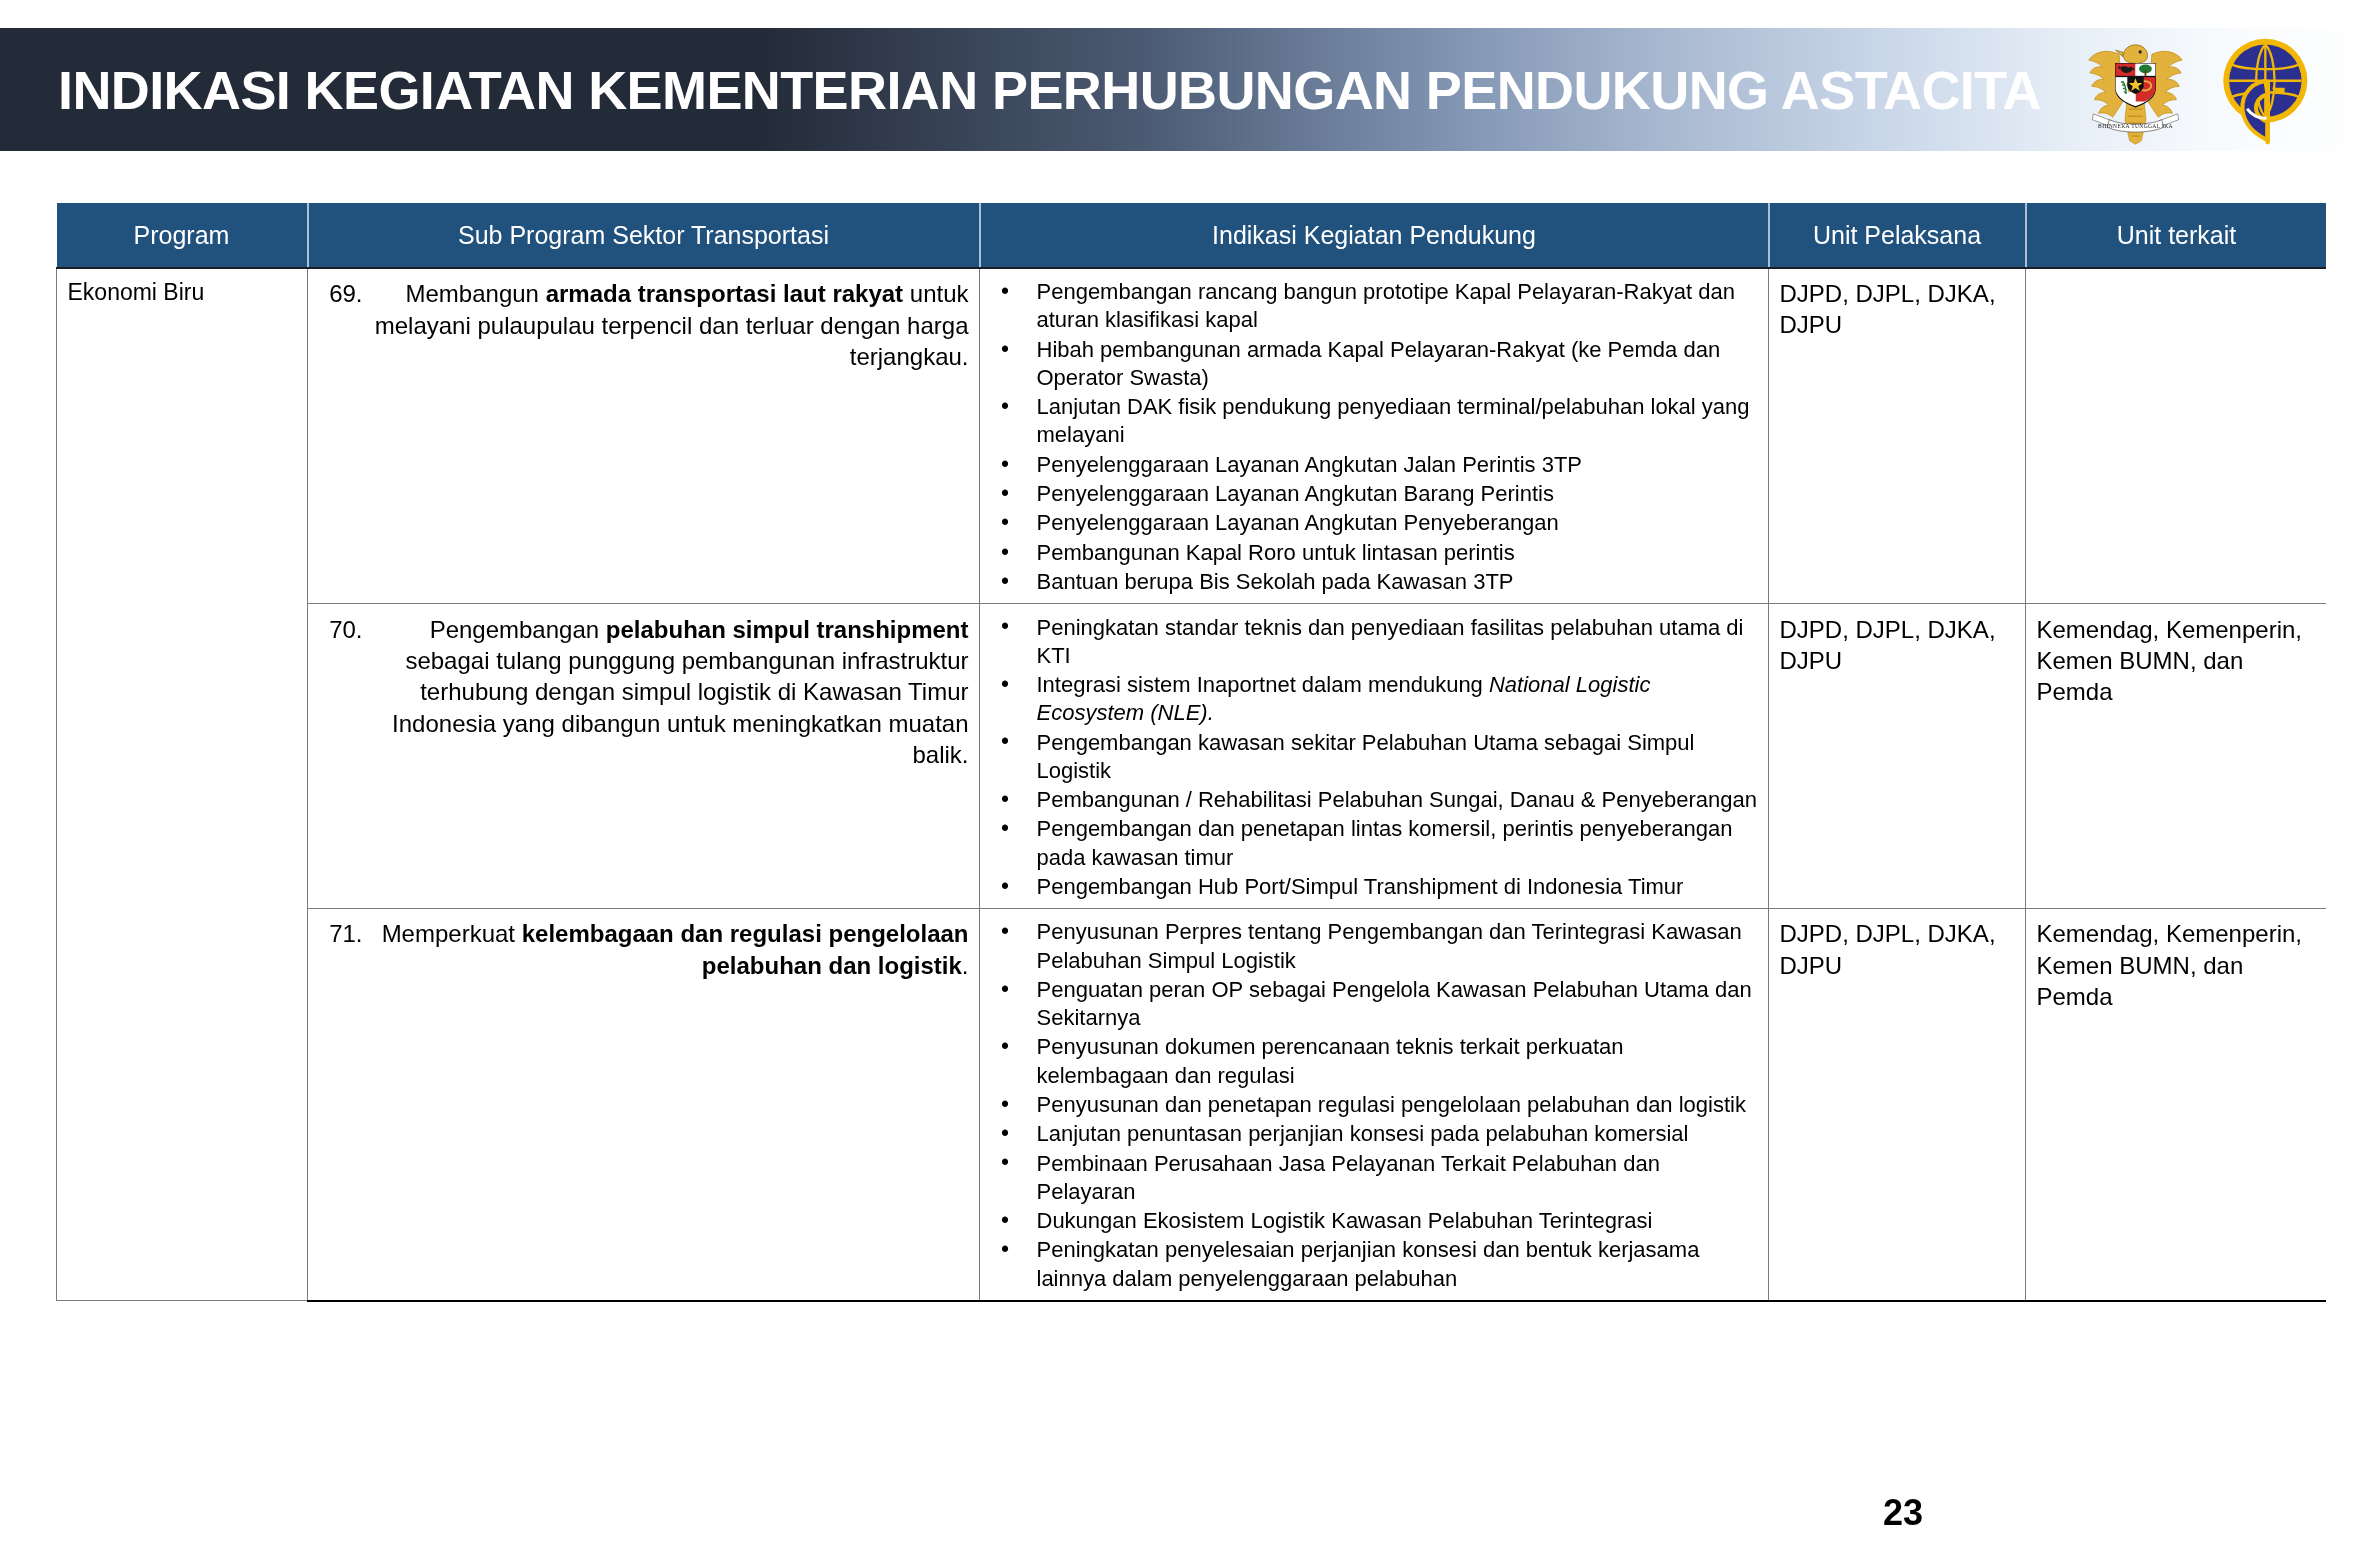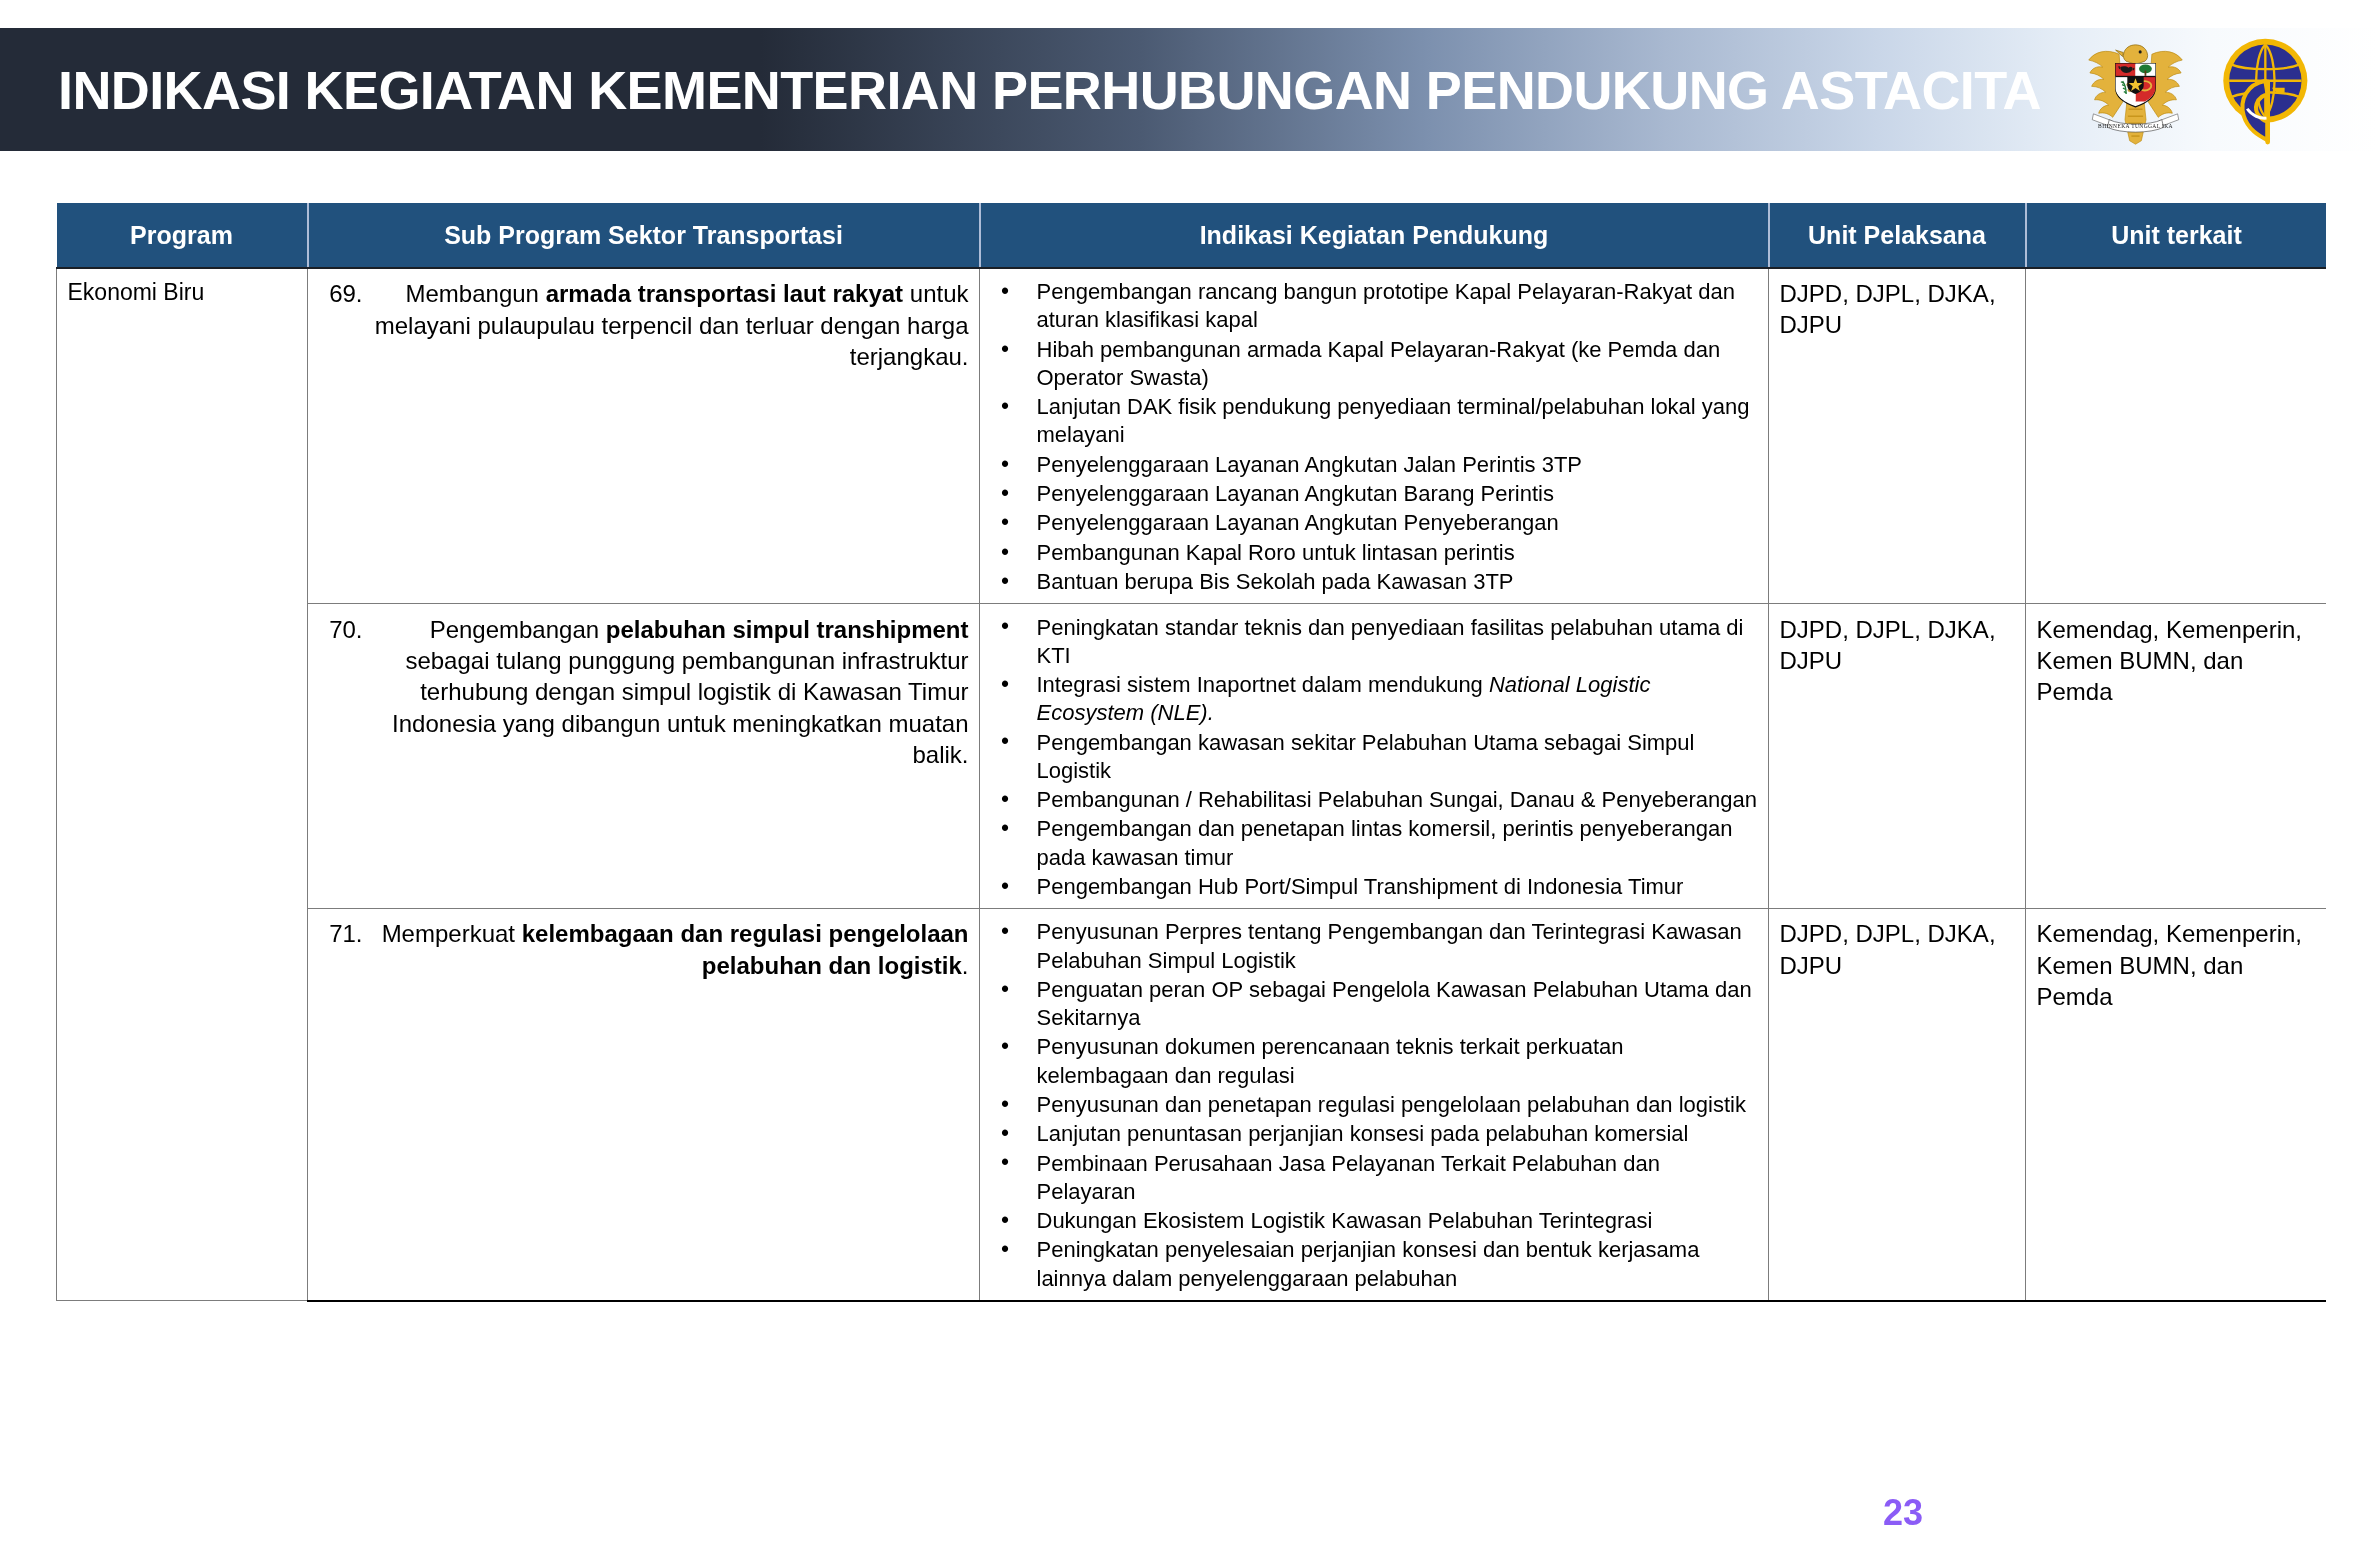--- a/index.html
+++ b/index.html
@@ -86,21 +86,21 @@
   table.main col.c0 { width: 251px; }
   table.main col.c1 { width: 672px; }
   table.main col.c2 { width: 789px; }
   table.main col.c3 { width: 257px; }
   table.main col.c4 { width: 301px; }
 
   table.main thead th {
     background: #21517d;
     color: #ffffff;
     font-size: 25px;
-    font-weight: bold;
+    font-weight: normal;
     height: 65px;
     text-align: center;
     vertical-align: middle;
     border-right: 2.9px solid #aebdd8;
     border-bottom: 2.3px solid #1a1f26;
     padding: 0 4.7px;
   }
   table.main thead th:last-child { border-right: none; }
 
   table.main td {
@@ -171,21 +171,21 @@
 
   .unit-txt { font-size: 24px; line-height: 1.30; }
 
   
   .page-num {
     position: absolute;
     right: 21px;
     bottom: 16.3px;
     font-size: 36px;
     font-weight: bold;
-    color: #8b5cf6;
+    color: #000000;
     font-family: "Liberation Sans", sans-serif;
   }
 </style>
 </head>
 <body>
 
 <div class="slide">
 
   <div class="title-bar">
     <div class="title-text">INDIKASI KEGIATAN KEMENTERIAN PERHUBUNGAN PENDUKUNG ASTACITA</div>

